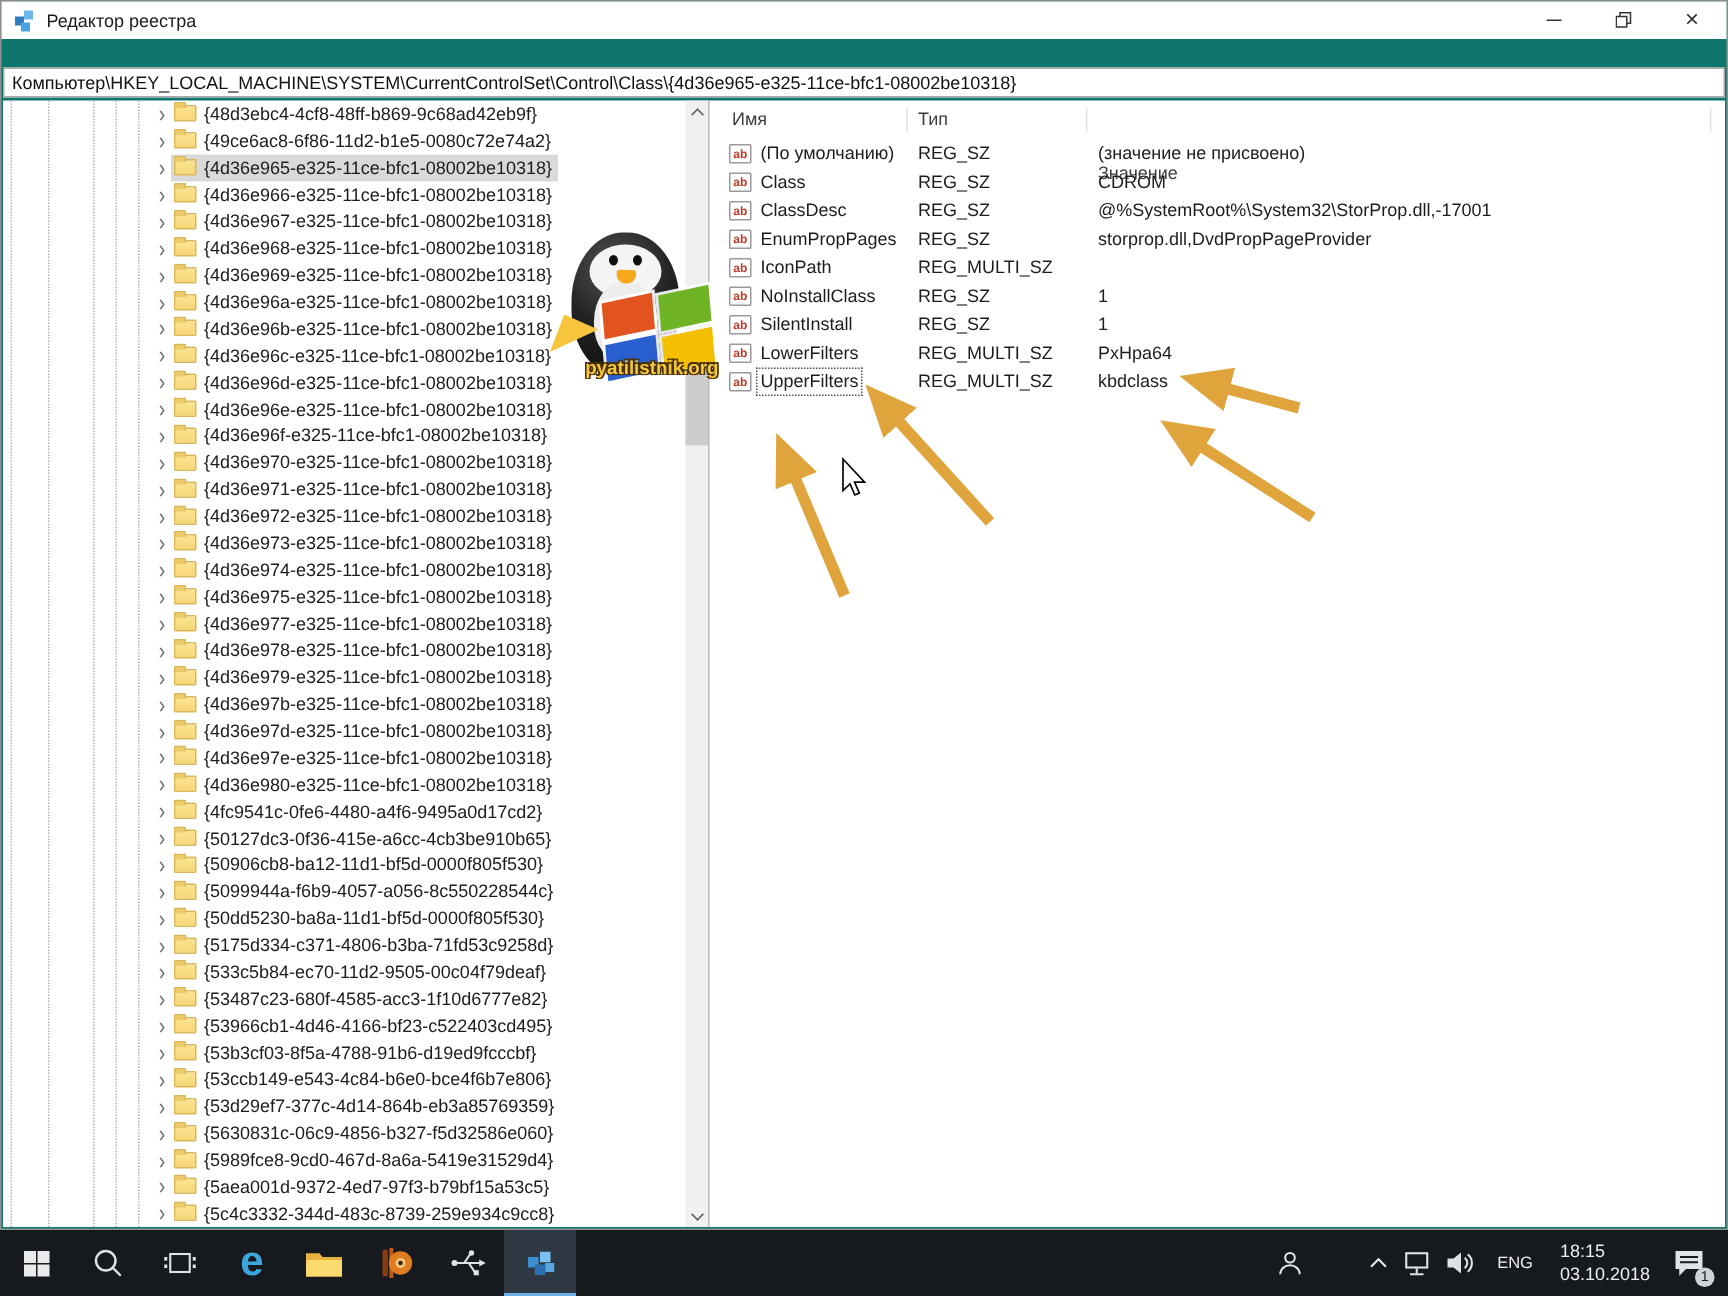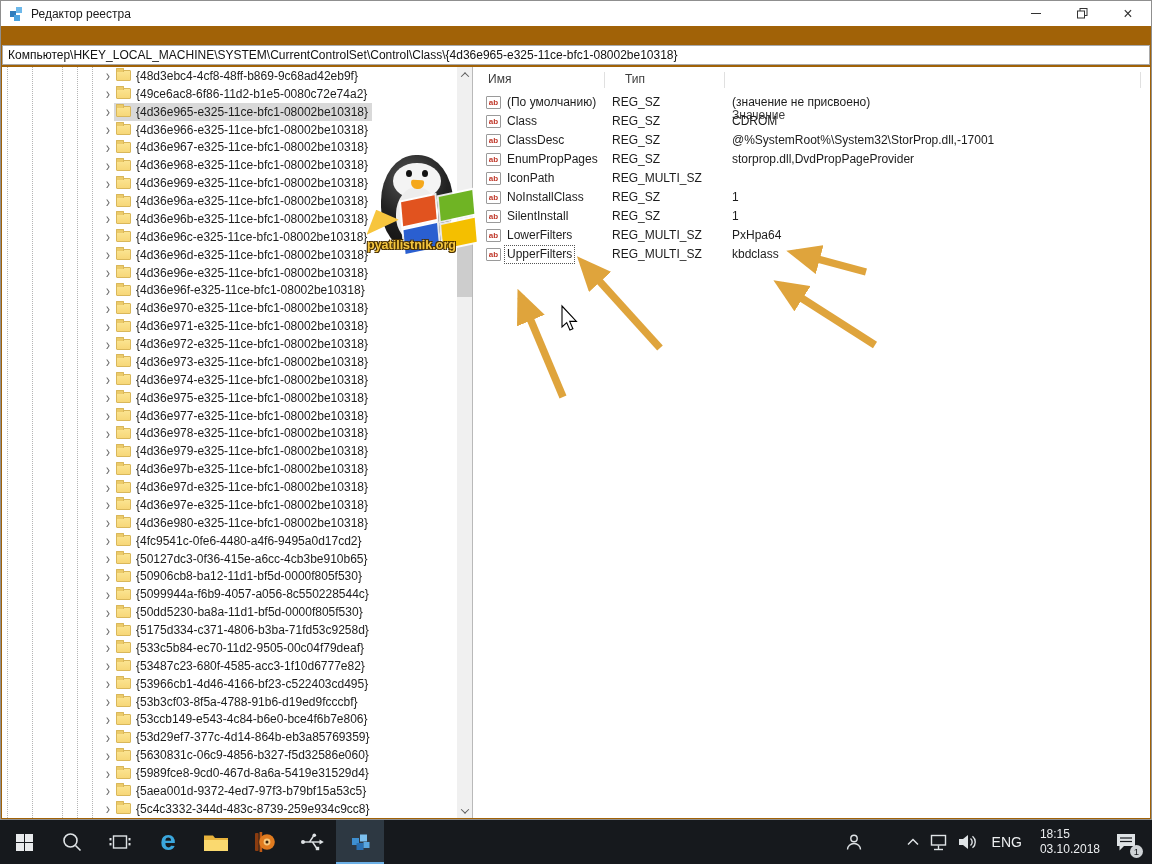--- a/index.html
+++ b/index.html
@@ -3,21 +3,21 @@
 <meta charset="utf-8">
 <style>
   :root{
     --arrow:#dfa43c; --selection-bg:#d9d9d9; --folder:#f7d778;
     --taskbar-bg:#16191d; --active-task-underline:#6cb0e6; --edge-blue:#3ba7dd;
     --reg-icon-blue:#4aa3e0; --string-icon-red:#c0392b; --binary-icon-blue:#2457a8;
   }
   *{margin:0;padding:0;box-sizing:border-box;}
   html,body{width:1152px;height:864px;overflow:hidden;background:#000;
     font-family:"Liberation Sans","DejaVu Sans",sans-serif;-webkit-font-smoothing:antialiased;}
-  .window{position:absolute;left:0;top:0;width:1152px;height:820px;background:#a16207;
+  .window{position:absolute;left:0;top:0;width:1152px;height:820px;background:#0f766e;
     border:1px solid #8f8f8f;}
   
   .titlebar{position:absolute;left:0;top:0;right:0;height:25px;display:flex;align-items:center;background:#fff;}
   .app-icon{width:16px;height:16px;margin:0 6px 0 8px;position:relative;display:inline-block;}
   .app-icon i{position:absolute;background:var(--reg-icon-blue);}
   .app-icon i:nth-child(1){left:1px;top:5px;width:6px;height:6px;background:#2f7dbd;}
   .app-icon i:nth-child(2){left:7px;top:1px;width:6px;height:6px;background:#6db8ea;}
   .app-icon i:nth-child(3){left:5px;top:9px;width:6px;height:6px;}
   .title{font-size:12px;color:#1a1a1a;}
   .winbtns{margin-left:auto;display:flex;height:100%;}
@@ -48,21 +48,21 @@
   .sb-up{top:0;} .sb-down{bottom:0;}
   .sb-chev{width:6px;height:6px;border-left:1.5px solid #5a5a5a;border-top:1.5px solid #5a5a5a;display:block;}
   .sb-up .sb-chev{transform:rotate(45deg) translate(1px,1px);}
   .sb-down .sb-chev{transform:rotate(225deg) translate(1px,1px);}
   .sb-thumb{position:absolute;left:0;width:15px;top:145px;height:85px;background:#cdcdcd;}
   .vsep{position:absolute;left:470px;top:0;bottom:0;width:1px;background:#b9b9b9;}
   
   .right-pane{position:absolute;left:472px;top:0;right:0;bottom:0;font-size:12px;color:#1c1c1c;}
   .list-header{position:absolute;left:0;top:2px;right:0;height:22px;color:#3c3c3c;}
   .hname{position:absolute;left:14px;top:3px;}
-  .htype{position:absolute;left:151px;top:3px;}
+  .htype{position:absolute;left:138px;top:3px;}
   .hval{position:absolute;left:258px;top:3px;margin-top:36px;}
   .hsep{position:absolute;top:3px;height:16px;width:1px;background:#e0e0e0;}
   .hsep1{left:130px;} .hsep2{left:250px;} .hsep3{left:666px;}
   .value-rows{position:absolute;left:0;top:26px;right:0;bottom:0;}
   .val-row{position:relative;height:19px;line-height:19px;white-space:nowrap;}
   .vicon{position:absolute;left:12px;top:3px;width:15px;height:13px;border:1px solid #9a9a9a;border-radius:1px;background:#fff;
     font-size:8px;font-weight:bold;text-align:center;line-height:11px;letter-spacing:0;}
   .vicon.string{color:var(--string-icon-red);}
   .vicon.binary{color:var(--binary-icon-blue);font-family:"DejaVu Sans Mono",monospace;font-size:7px;}
   .vname{position:absolute;left:30px;padding:0 3px;}
@@ -77,38 +77,38 @@
   .wm-eye{position:absolute;top:15px;width:6px;height:7px;background:#111;border-radius:50%;}
   .wm-eye.l{left:39px;} .wm-eye.r{left:55px;}
   .wm-beak{position:absolute;left:44px;top:25px;width:13px;height:9px;background:#f5a81c;border-radius:2px 2px 6px 6px;transform:rotate(2deg);}
   .wm-foot{position:absolute;left:-2px;top:54px;width:34px;height:26px;background:#f7c53d;clip-path:polygon(0 90%,100% 50%,38% 0);transform:rotate(-8deg);}
   .wm-flag{position:absolute;left:34px;top:40px;width:76px;height:56px;transform:rotate(-5deg);}
   .wm-flag i{position:absolute;display:block;transform:skewY(-7deg);box-shadow:0 0 0 2px rgba(255,255,255,.9);}
   .wm-flag .f1{left:2px;top:2px;width:34px;height:24px;background:#e1531f;}
   .wm-flag .f2{left:40px;top:0;width:34px;height:24px;background:#6fb424;}
   .wm-flag .f3{left:2px;top:30px;width:34px;height:24px;background:#2a5fd0;}
   .wm-flag .f4{left:40px;top:28px;width:34px;height:24px;background:#f4bf00;}
-  .wm-text{position:absolute;left:0;right:0;bottom:8px;text-align:left;font-weight:bold;font-size:12.5px;color:#f5c63f;
+  .wm-text{position:absolute;left:0;right:0;bottom:8px;text-align:right;font-weight:bold;font-size:12.5px;color:#f5c63f;
     text-shadow:-1px -1px 0 #4a3100,1px -1px 0 #4a3100,-1px 1px 0 #4a3100,1px 1px 0 #4a3100;}
   
   .overlay{position:absolute;left:0;top:0;width:1152px;height:864px;z-index:50;pointer-events:none;}
   .arrow{stroke:var(--arrow);stroke-width:7.5;fill:none;}
   .ah{fill:var(--arrow);}
   .cursor-shape{fill:#fff;stroke:#000;stroke-width:1.1;}
   
   .taskbar{position:absolute;left:0;top:820px;width:1152px;height:44px;background:var(--taskbar-bg);z-index:60;display:flex;align-items:stretch;}
   .task-left{display:flex;}
   .tbtn{width:48px;display:flex;align-items:center;justify-content:center;position:relative;}
   .tbtn.active{background:rgba(140,180,215,.20);box-shadow:inset 0 -2px 0 var(--active-task-underline);}
   .start-grid{width:17px;height:17px;display:grid;grid-template-columns:8px 8px;grid-template-rows:8px 8px;gap:1px;}
   .start-grid i{background:#e8eaec;}
   .edge-e{font-size:28px;font-weight:bold;color:var(--edge-blue);line-height:1;margin-top:-3px;}
   .tray{margin-left:auto;display:flex;align-items:center;padding-right:8px;}
   .tray-item{display:flex;align-items:center;justify-content:center;color:#e4e6e8;}
-  .lang{font-size:14px;color:#eceef0;padding:0 10px;text-align:right;}
+  .lang{font-size:11px;color:#eceef0;padding:0 10px;text-align:right;}
   .clock{font-size:12px;color:#eceef0;text-align:left;line-height:15px;padding:0 8px;white-space:nowrap;}
   .ac-wrap{position:relative;width:36px;display:flex;justify-content:center;}
   .ac-badge{position:absolute;right:1px;bottom:-6px;width:13px;height:13px;border-radius:50%;background:#cfd3d6;color:#17191c;
     font-size:9.5px;display:flex;align-items:center;justify-content:center;} .gap-lg{width:26px;}
 </style>
 </head>
 <body>
 
 <div class="window">
 

